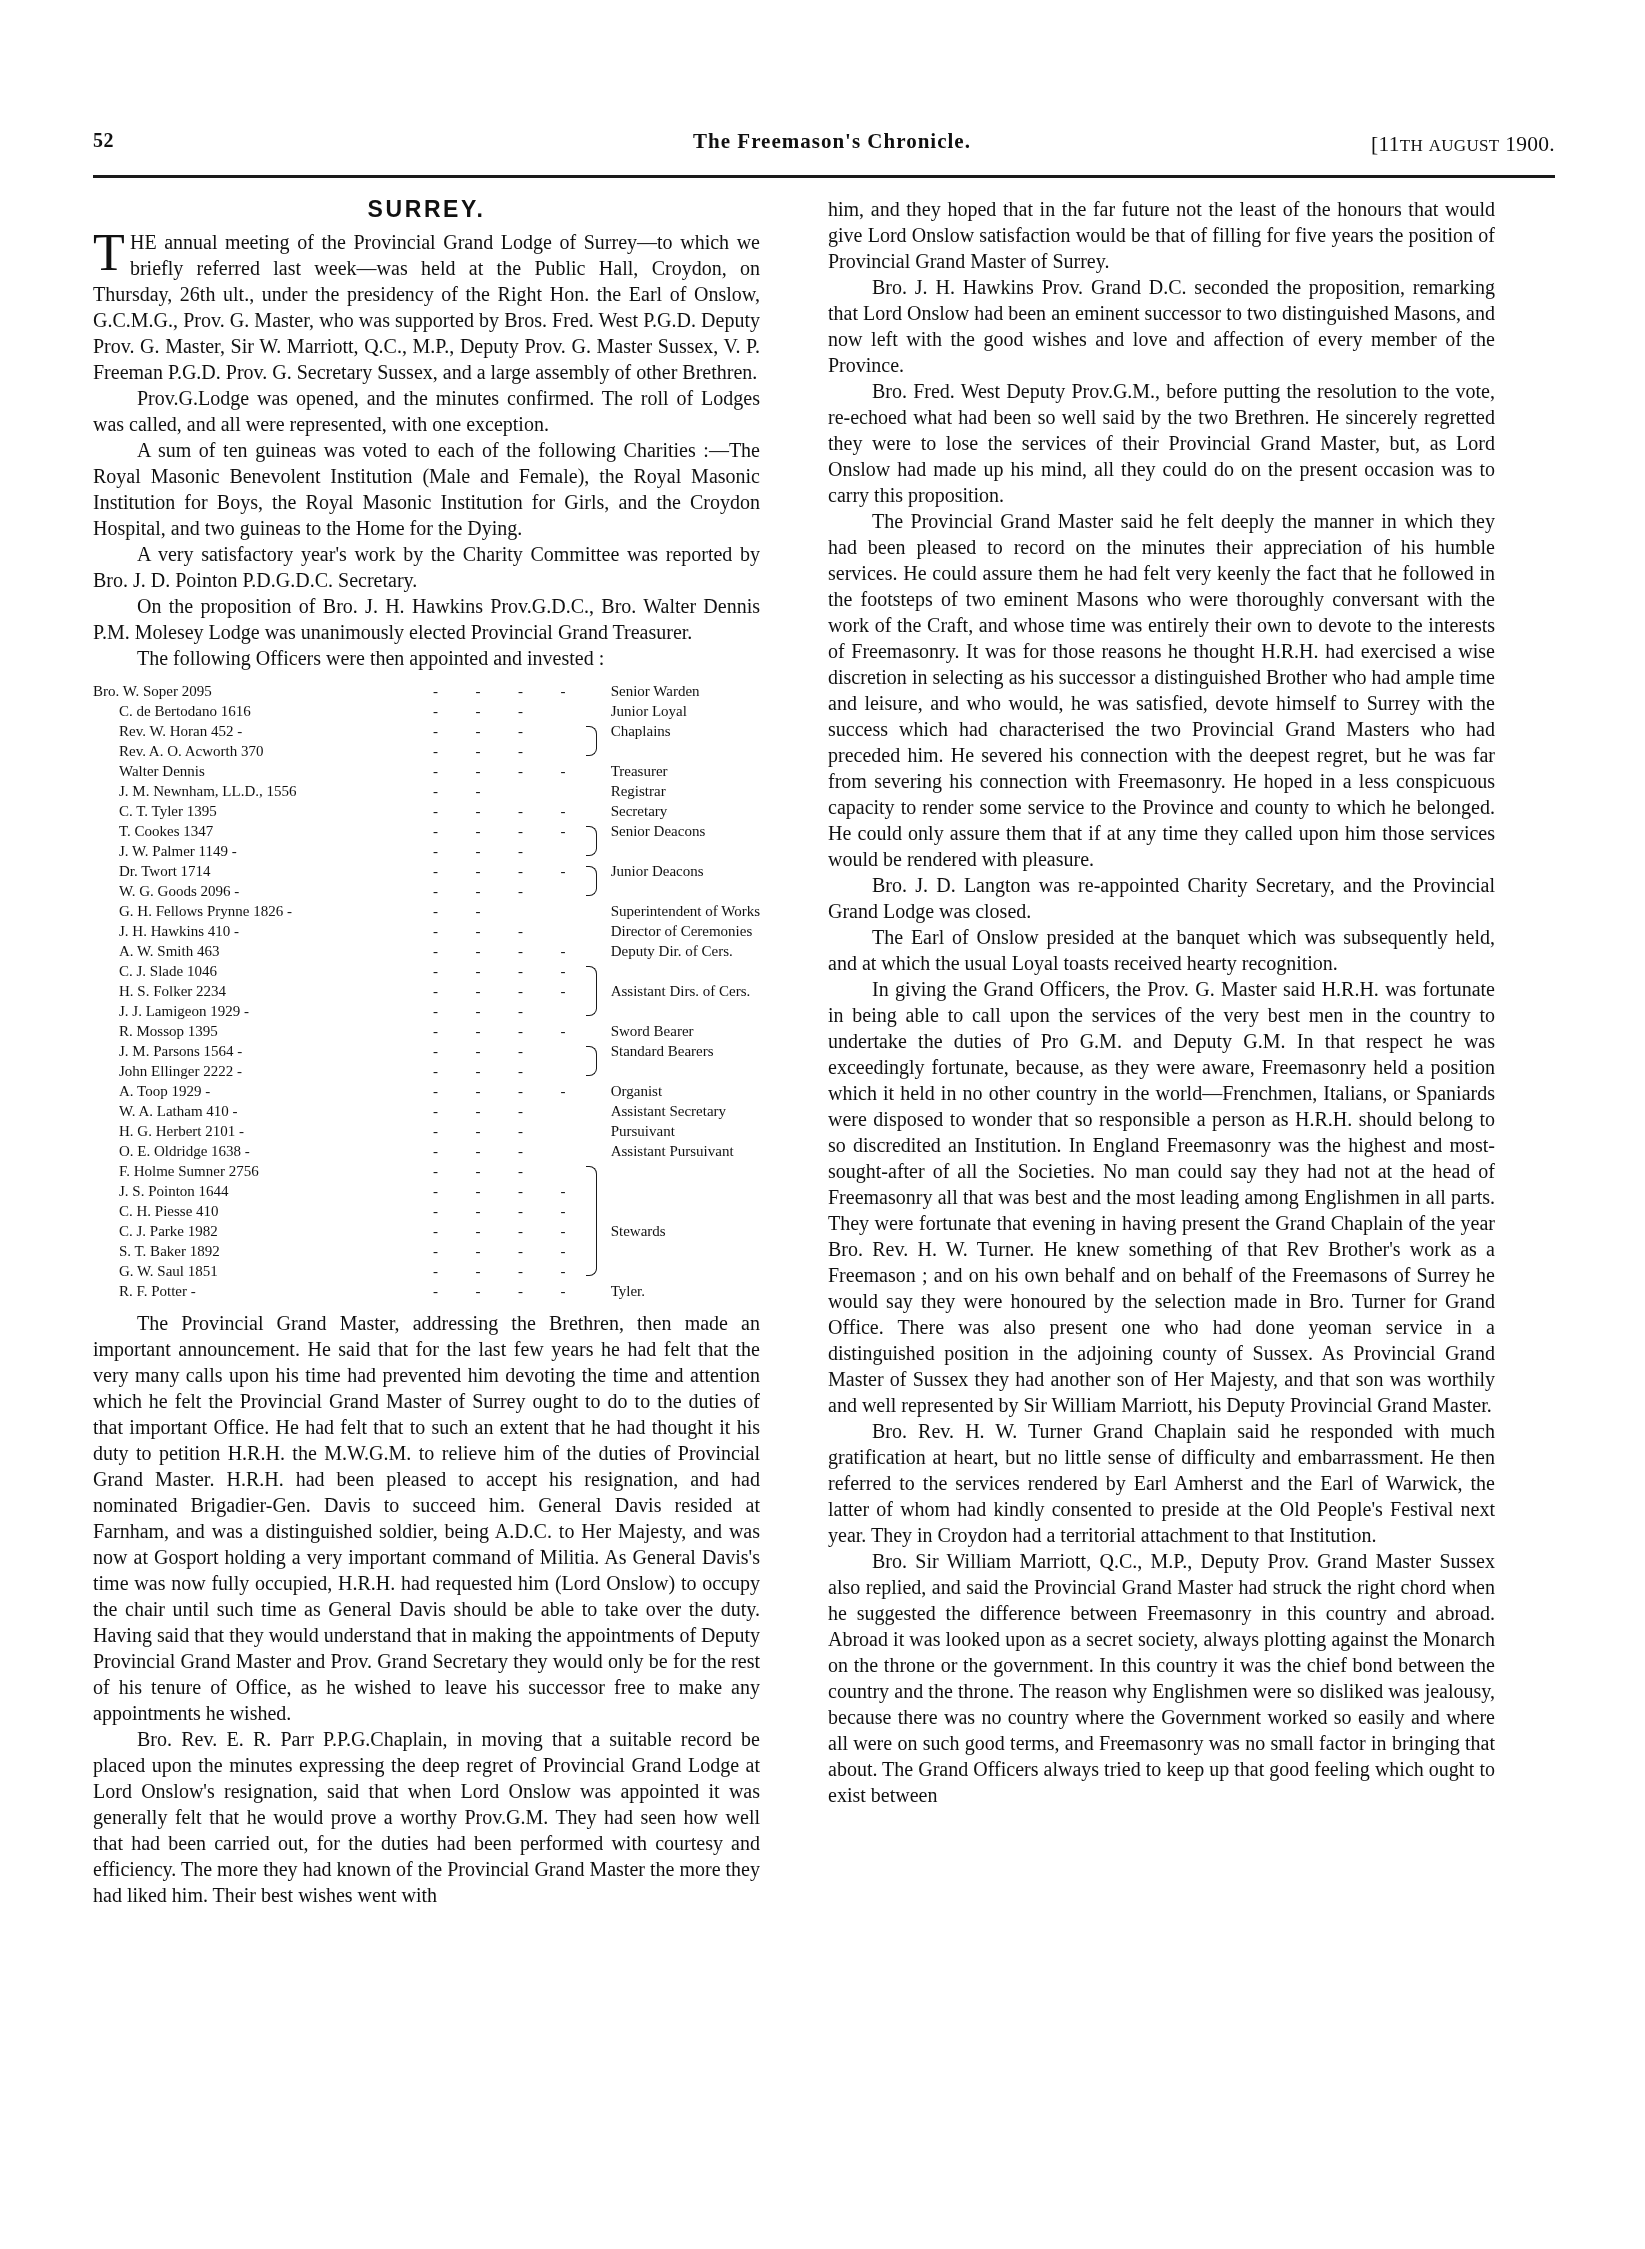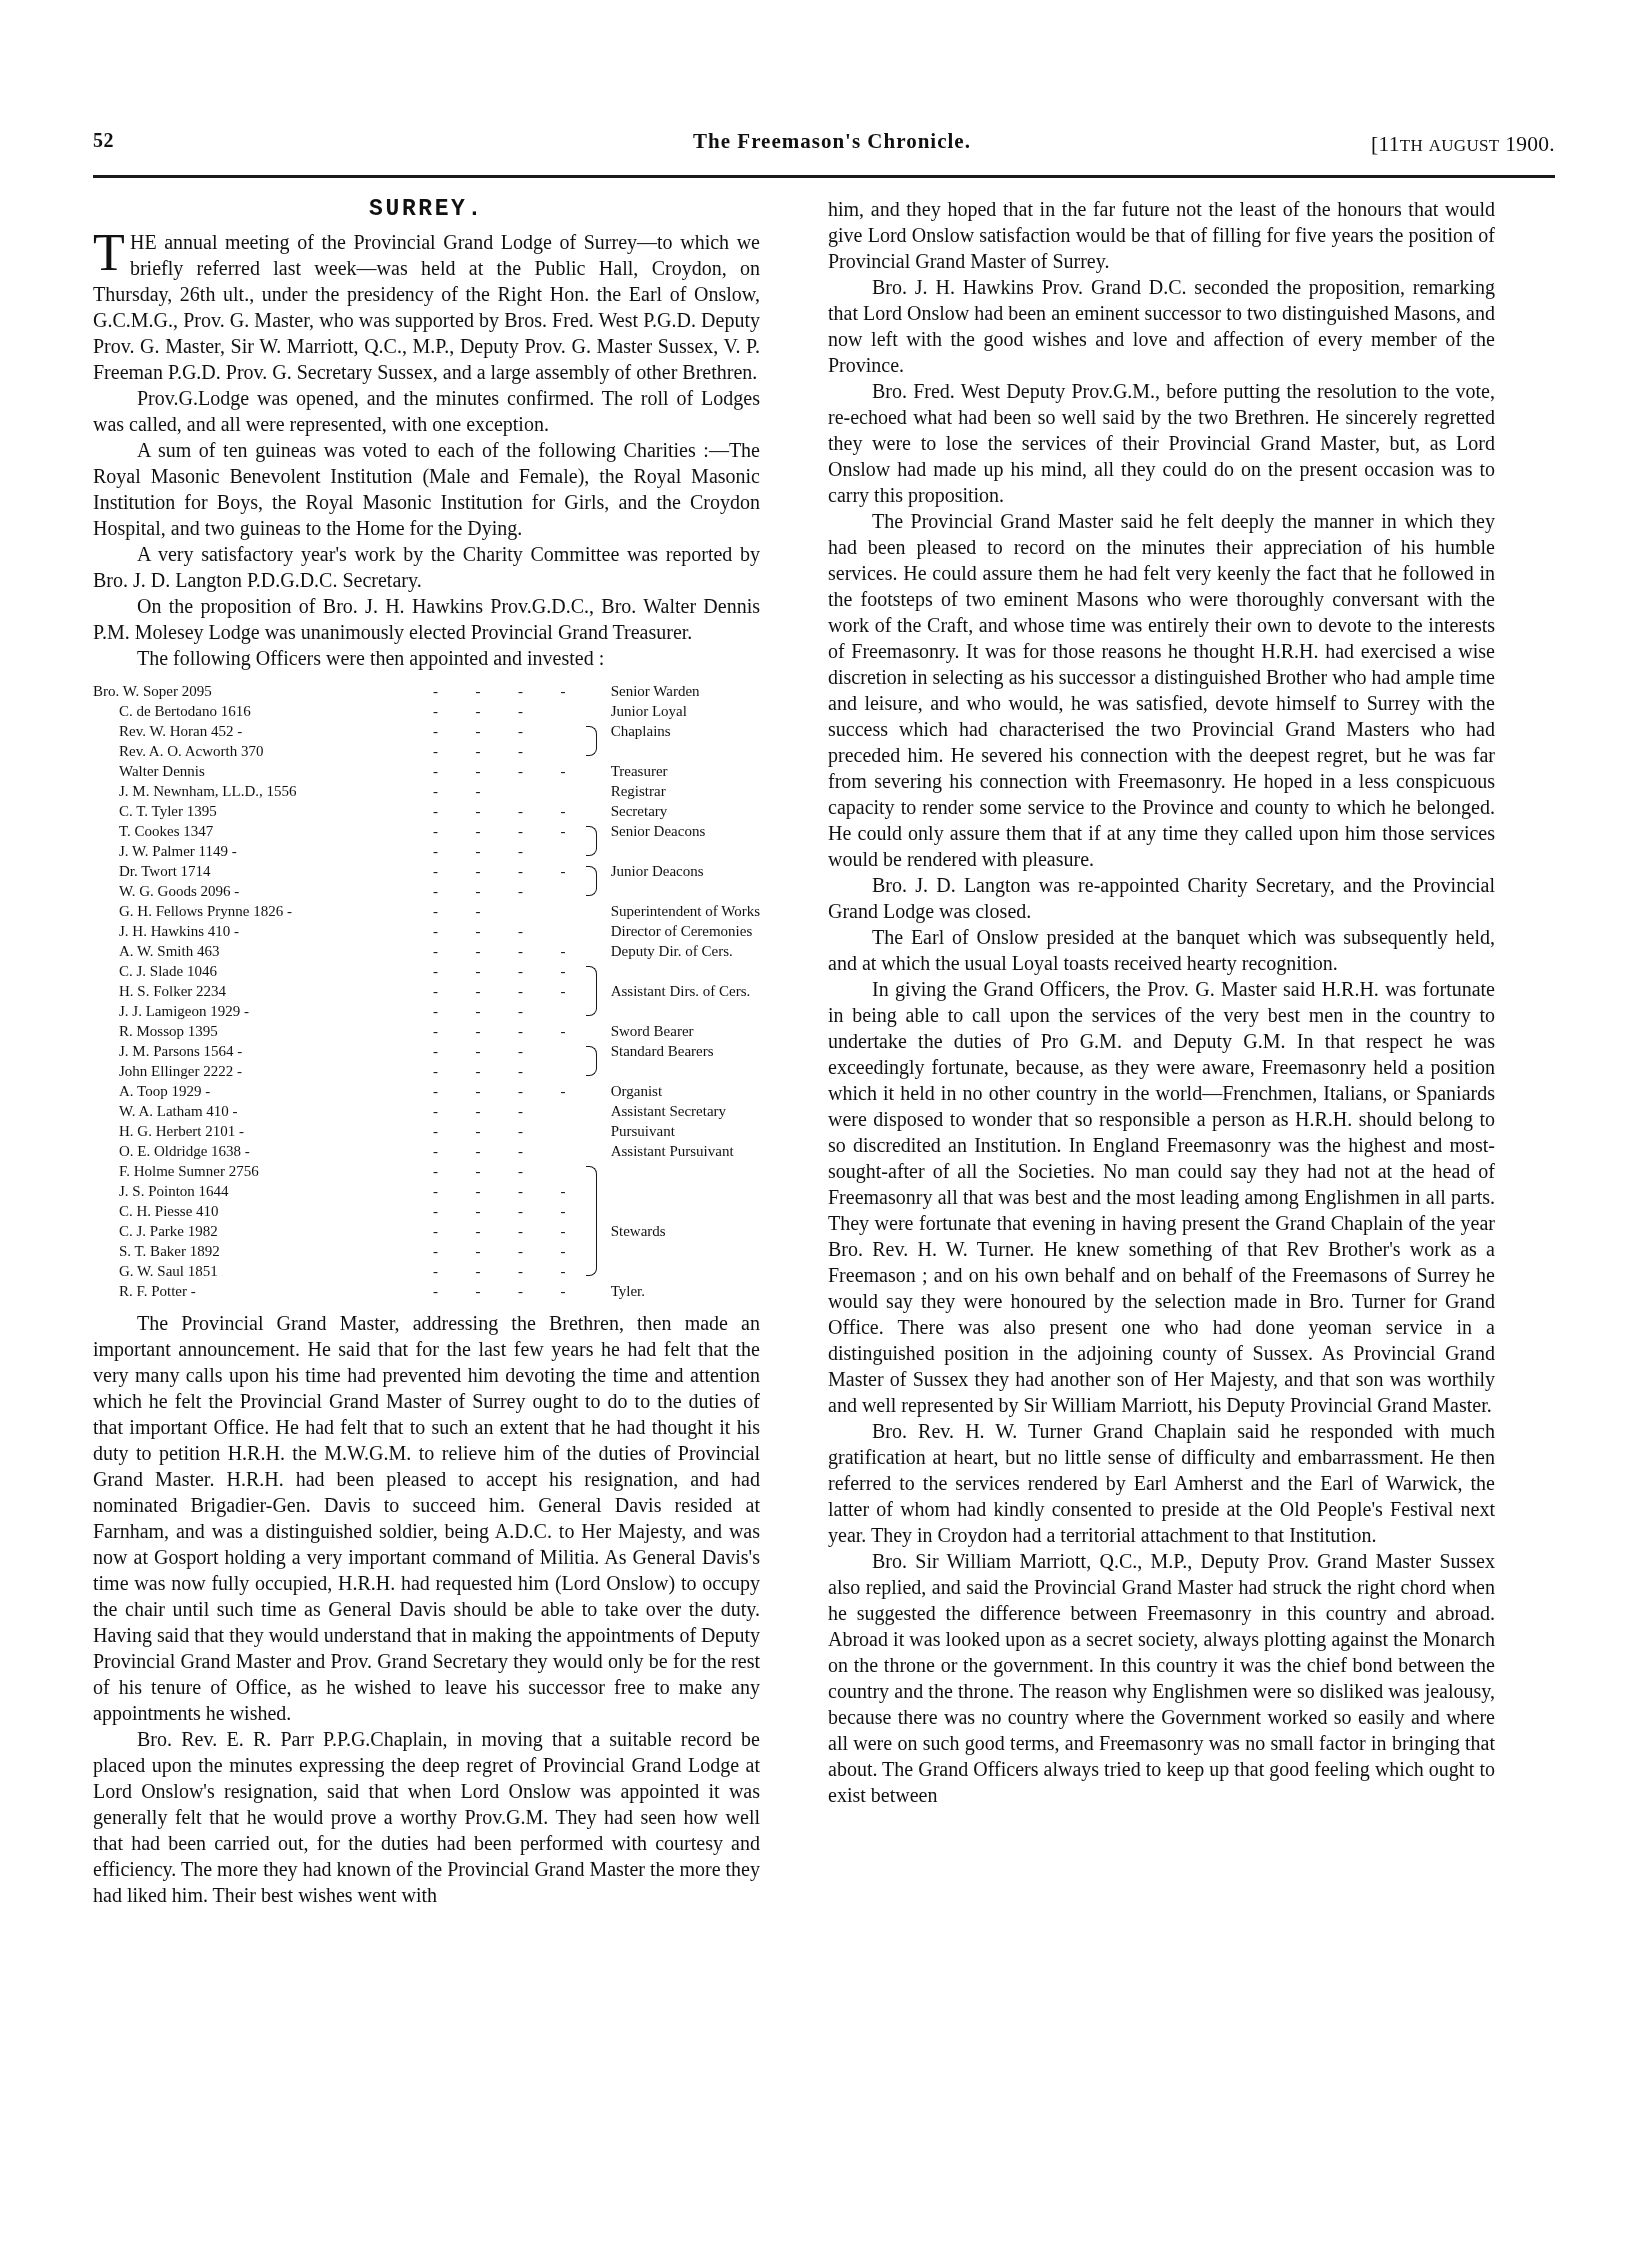--- a/index.html
+++ b/index.html
@@ -80,21 +80,21 @@
   }
   .col-left  { left: 93px; }
   .col-right { left: 828px; }
 
   .section-head {
     text-align: center;
     font-size: 23px;
     font-weight: 700;
     letter-spacing: 2.6px;
     margin: 0 0 6.9px 0;
-    font-family: Liberation Mono, monospace;
+    font-family: Liberation Sans, sans-serif;
   }
 
   p.body {
     margin: 0;
     text-indent: 2.2em;
   }
   p.body.cont { text-indent: 0; }
 
   
   .dropcap-para {
@@ -164,21 +164,21 @@
   <div class="col col-left">
 
     <h2 class="section-head">SURREY.</h2>
 
     <p class="dropcap-para">
       <span class="dropcap">T</span><span>HE annual meeting of the Provincial Grand Lodge of Surrey—to which we briefly referred last week—was held at the Public Hall, Croydon, on Thursday, 26th ult., under the presidency of the Right Hon. the Earl of Onslow, G.C.M.G., Prov. G. Master, who was supported by Bros. Fred. West P.G.D. Deputy Prov. G. Master, Sir W. Marriott, Q.C., M.P., Deputy Prov. G. Master Sussex, V. P. Freeman P.G.D. Prov. G. Secretary Sussex, and a large assembly of other Brethren.</span>
     </p>
 
     <p class="body">Prov.G.Lodge was opened, and the minutes confirmed. The roll of Lodges was called, and all were represented, with one exception.</p>
     <p class="body">A sum of ten guineas was voted to each of the following Charities :—The Royal Masonic Benevolent Institution (Male and Female), the Royal Masonic Institution for Boys, the Royal Masonic Institution for Girls, and the Croydon Hospital, and two guineas to the Home for the Dying.</p>
-    <p class="body">A very satisfactory year's work by the Charity Committee was reported by Bro. J. D. Langton P.D.G.D.C. Secretary.</p>
+    <p class="body">A very satisfactory year's work by the Charity Committee was reported by Bro. J. D. Pointon P.D.G.D.C. Secretary.</p>
     <p class="body">On the proposition of Bro. J. H. Hawkins Prov.G.D.C., Bro. Walter Dennis P.M. Molesey Lodge was unanimously elected Provincial Grand Treasurer.</p>
     <p class="body">The following Officers were then appointed and invested :</p>
 
     <div class="officers">
       <table>
         <tbody id="officers-body">
             <tr>
               <td class="o-name">Bro. W. Soper 2095</td>
               <td class="o-dot">-</td>
               <td class="o-dot">-</td>

